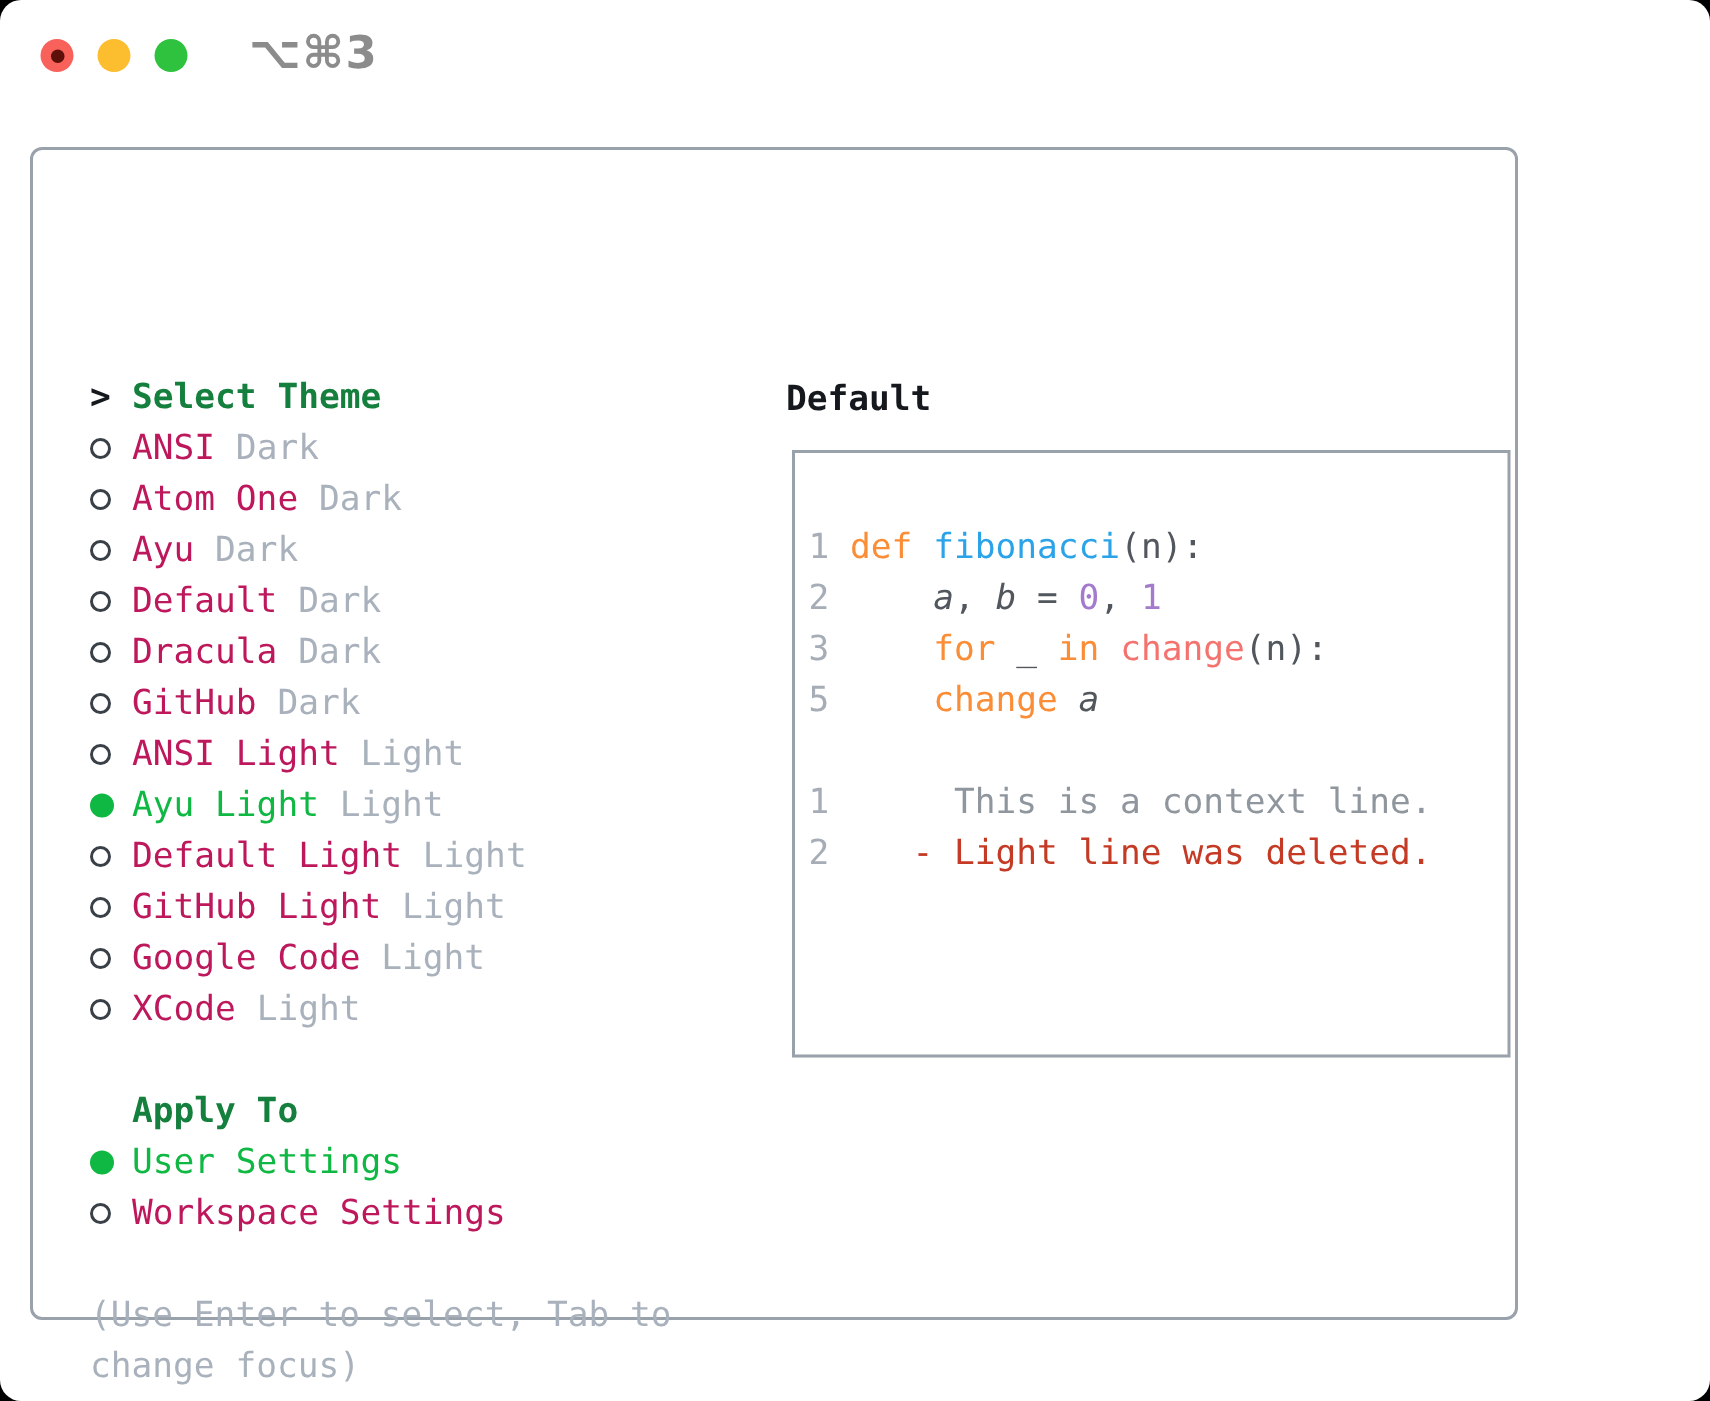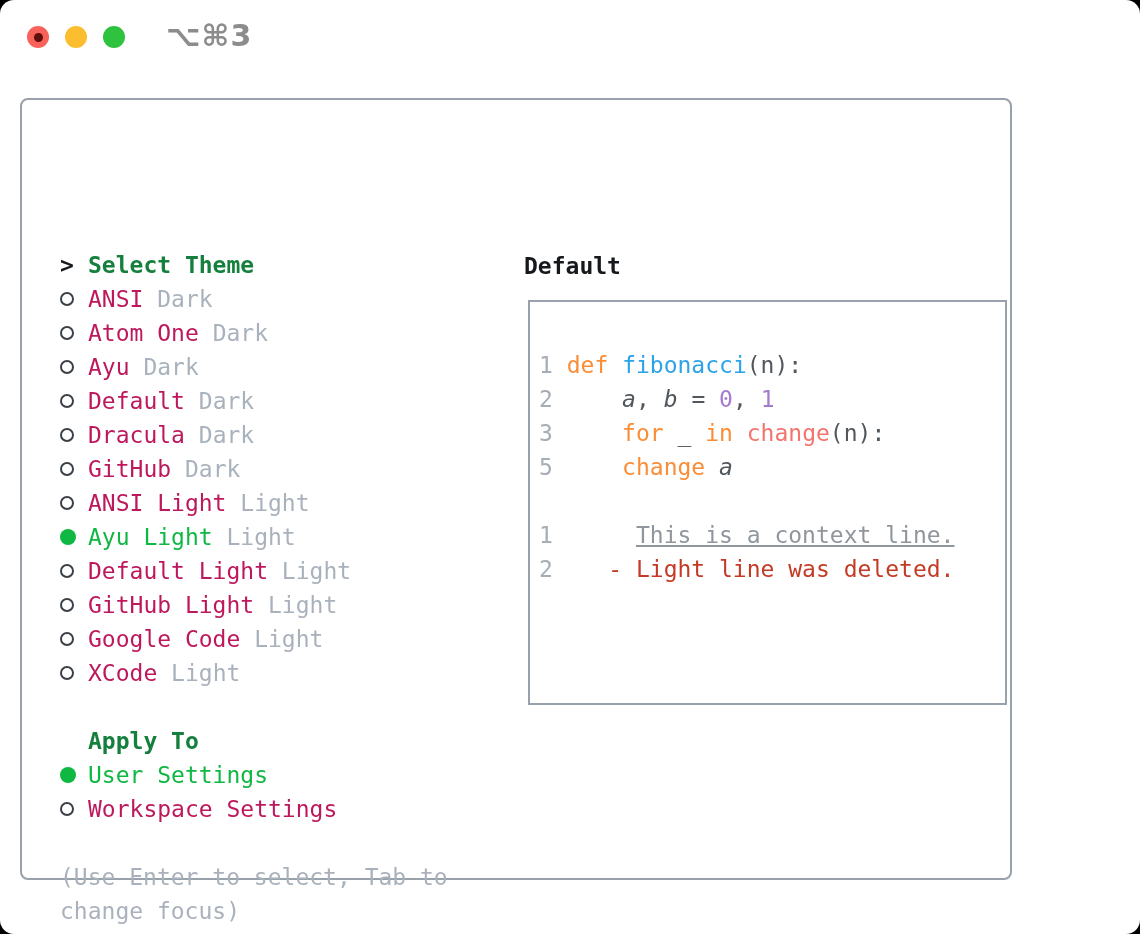--- a/index.html
+++ b/index.html
@@ -58,21 +58,21 @@
     padding:46px 0 0 9px;overflow:hidden;
   }
   .codeline{height:34px;line-height:34px;font-size:23px;white-space:pre;}
   .ln{color:#a6adb6;}
   .pl{color:#51575d;}
   .kw{color:#fa8d36;}
   .fn{color:#2ba3e8;}
   .call{color:#f4736f;}
   .num{color:#a37acc;}
   .var{color:#51575d;font-style:italic;}
-  .ctx{color:#8f969d;text-decoration:underline;}
+  .ctx{color:#8f969d;}
   .del{color:#c43a25;}
   .add{color:#0bbe20;}
 </style>
 </head>
 <body>
 
 <div class="window">
 
   <div class="titlebar">
     <div class="lights">

